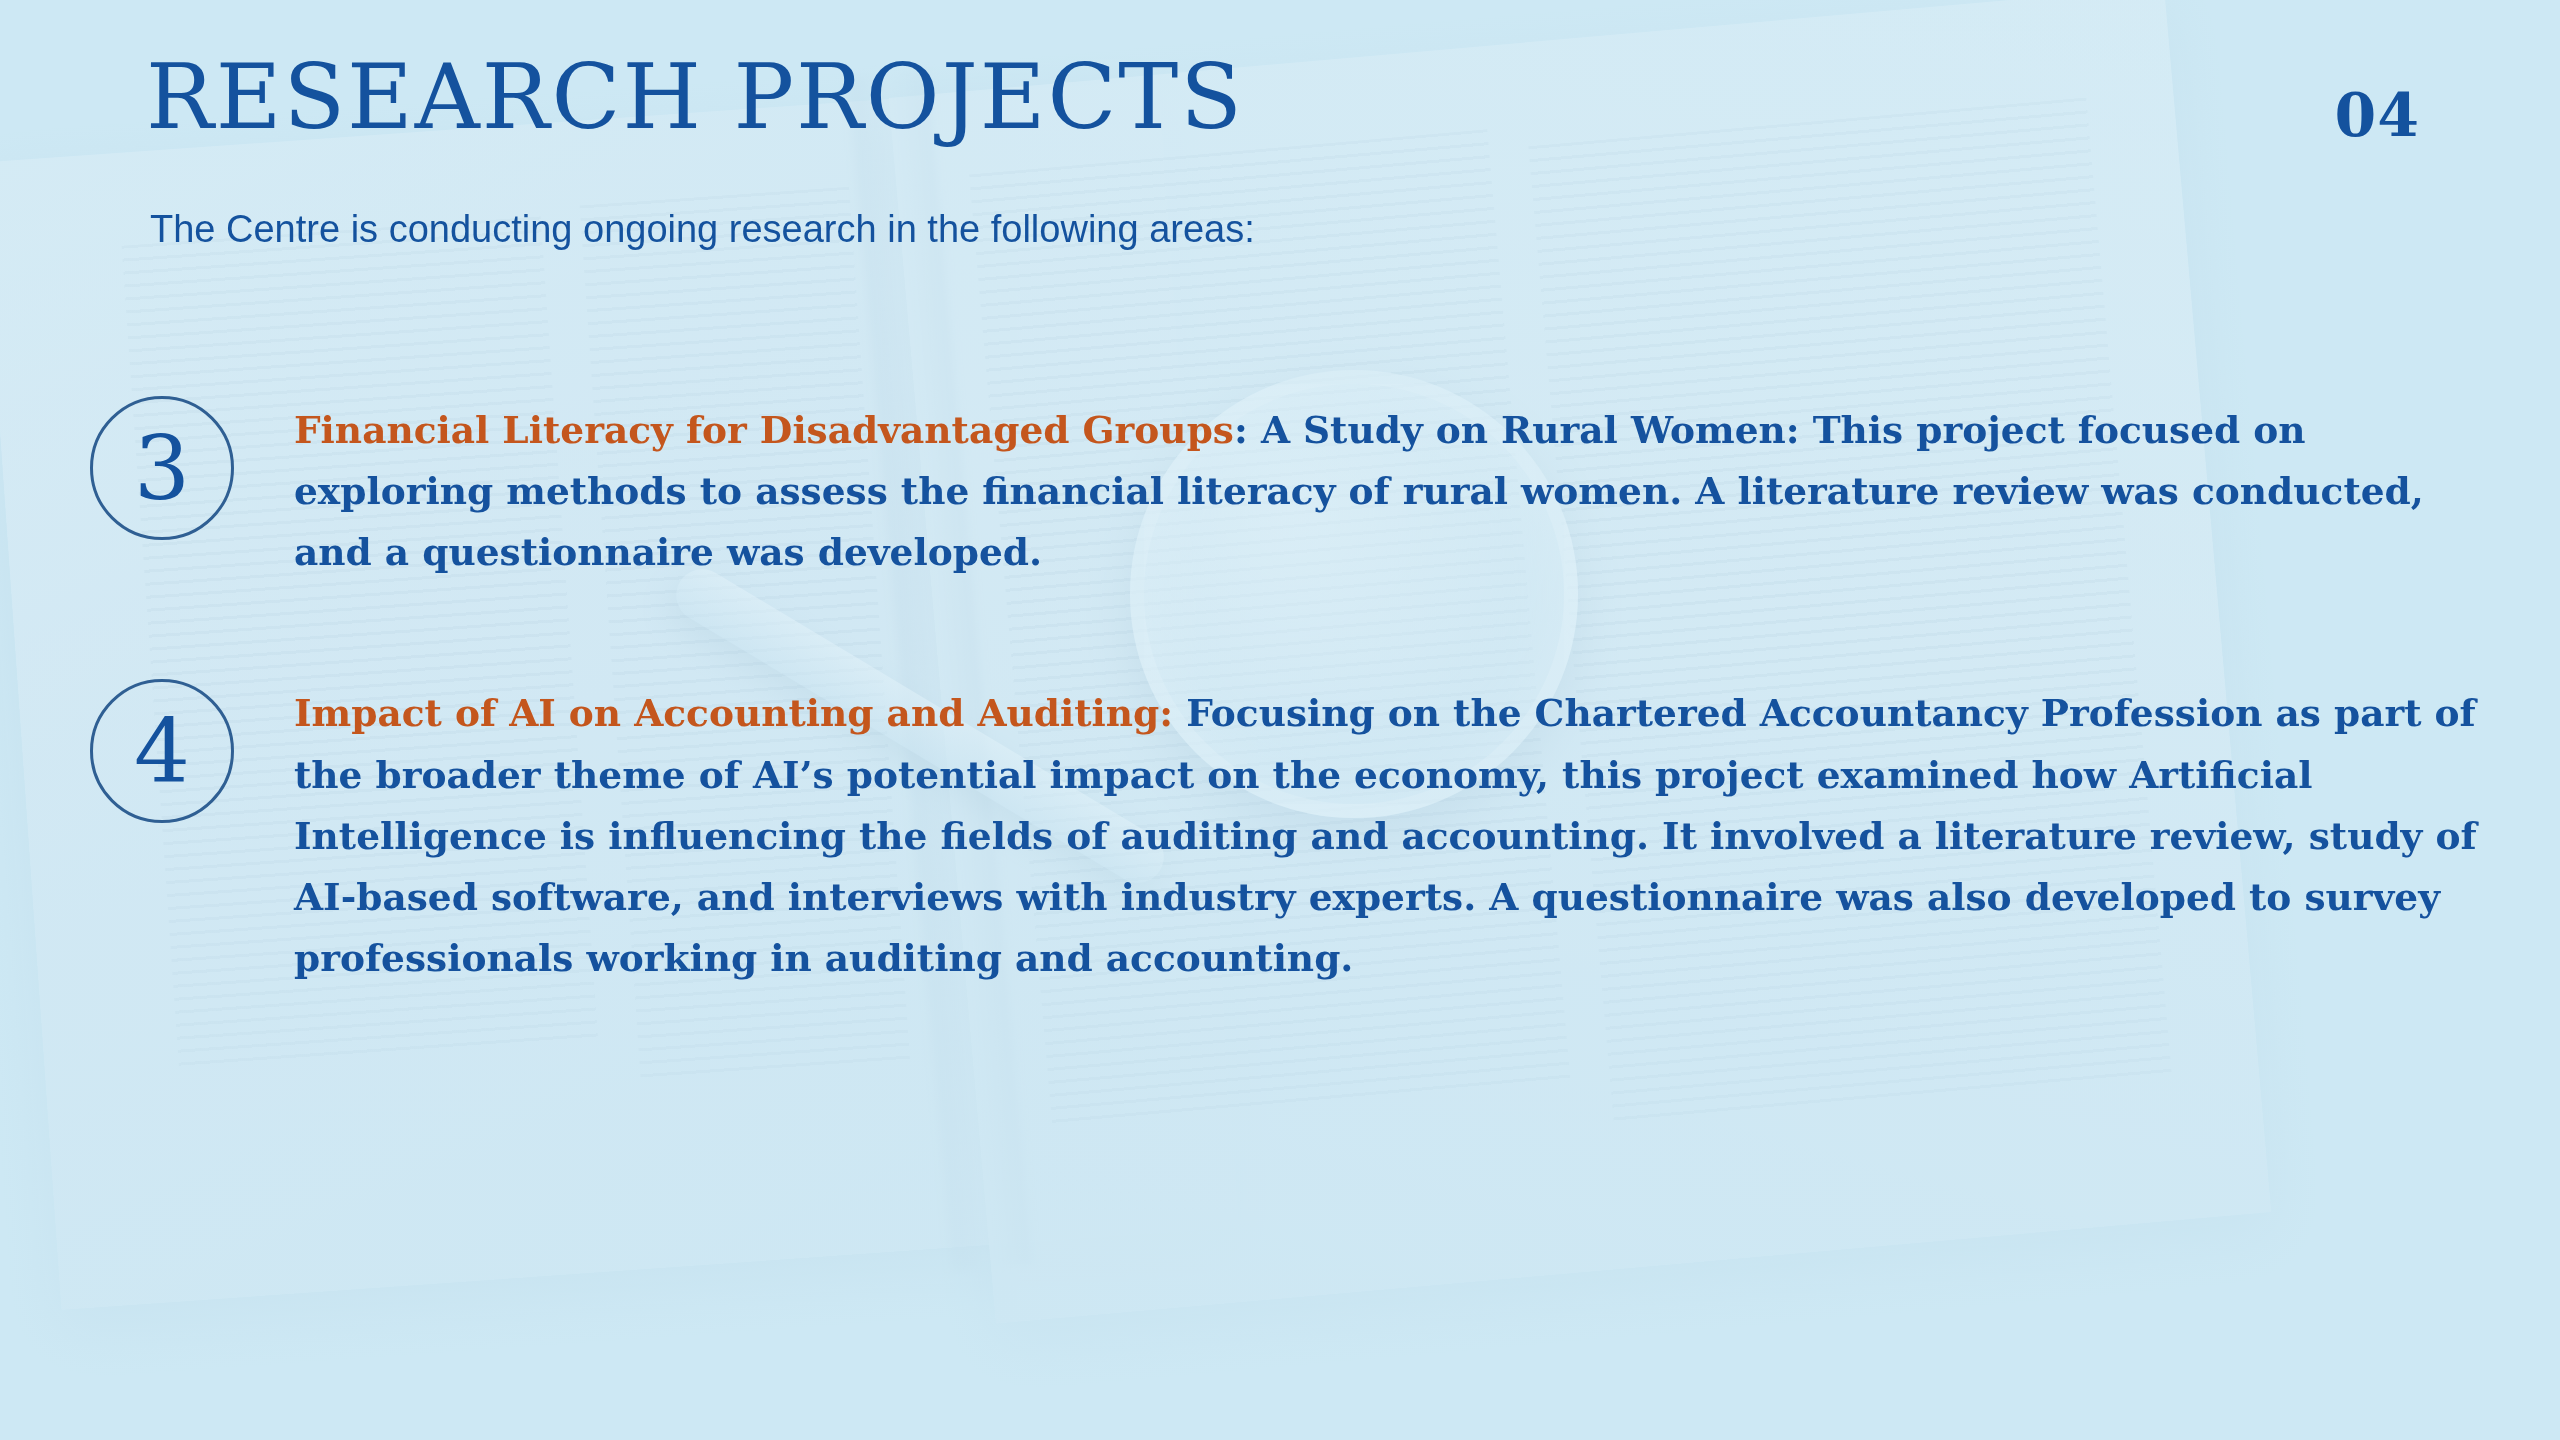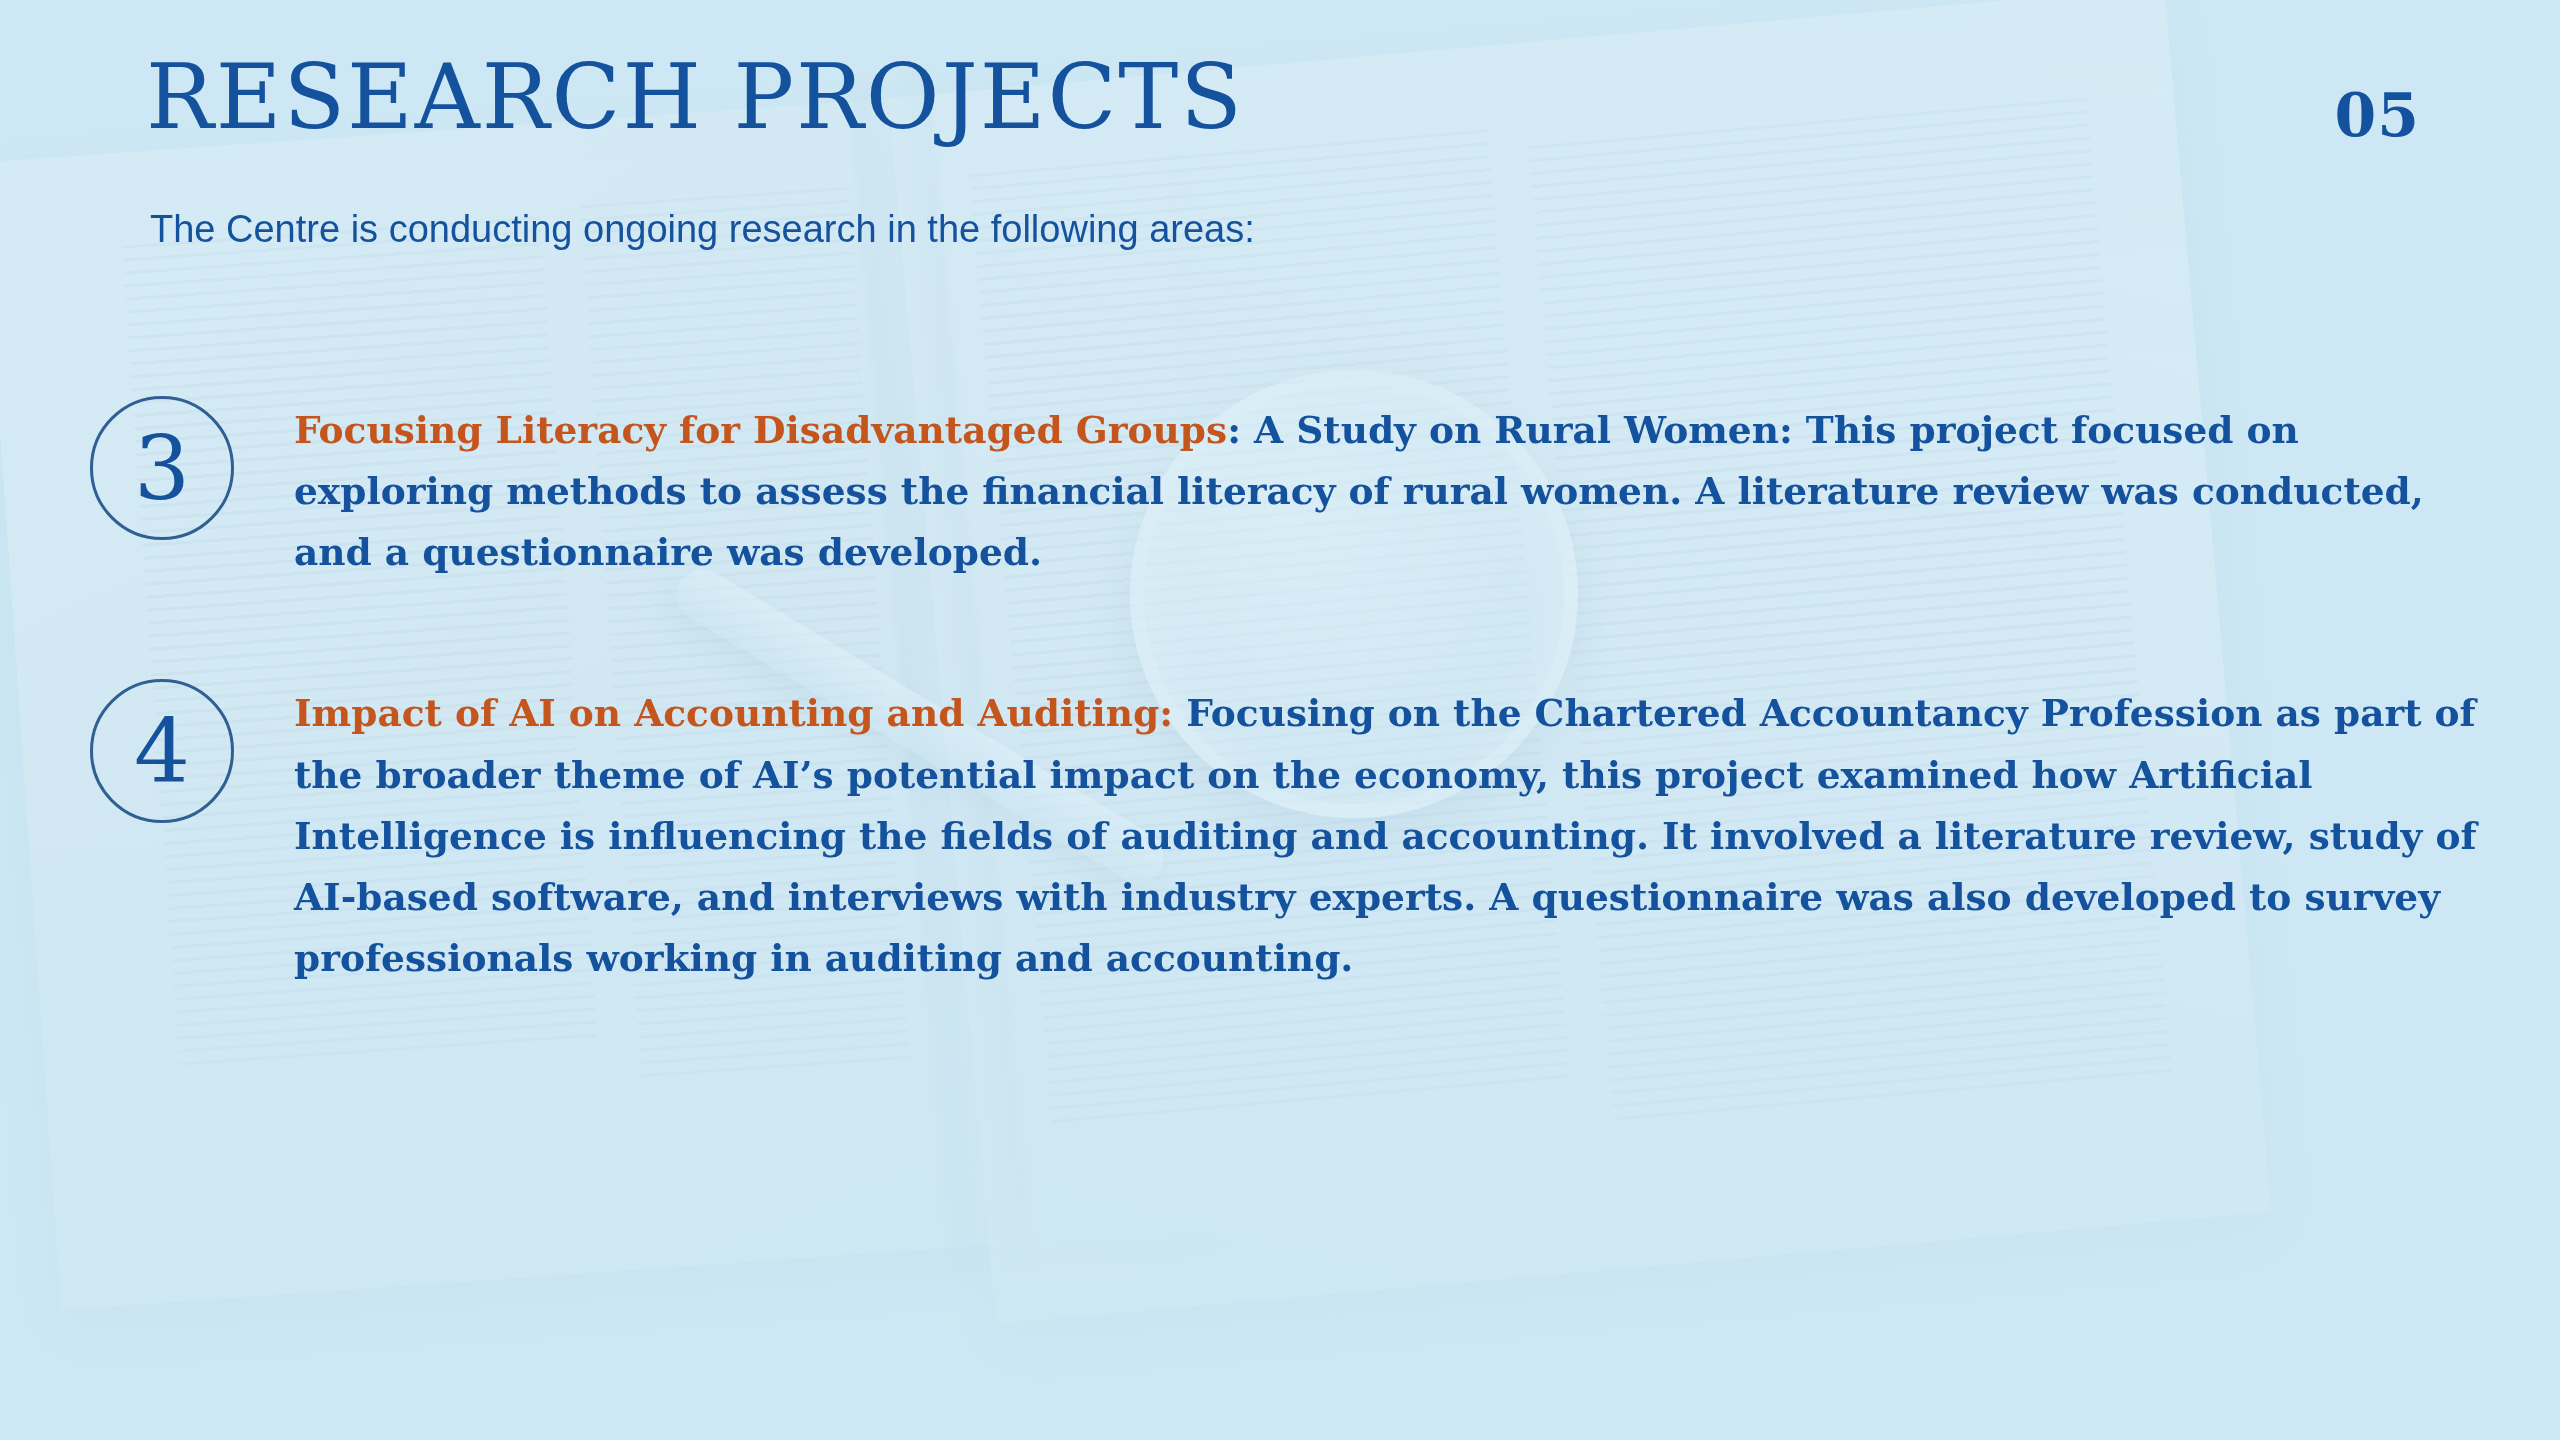--- a/index.html
+++ b/index.html
@@ -220,30 +220,30 @@
     <div class="textlines tl-d"></div>
     <div class="glass-handle"></div>
     <div class="glass-lens"></div>
     <div class="veil"></div>
   </div>
 
   <div class="content">
 
     <div class="slide-title">RESEARCH PROJECTS</div>
 
-    <div class="slide-number">05</div>
+    <div class="slide-number">04</div>
 
     <div class="subtitle">The Centre is conducting ongoing research in the following areas:</div>
 
     <div class="items">
 
       <div class="item item-1">
         <div class="bullet-circle">3</div>
         <div class="item-body">
-          <span class="lead">Focusing Literacy for Disadvantaged Groups</span><span>: A Study on Rural Women: This project focused on exploring methods to assess the financial literacy of rural women. A literature review was conducted, and a questionnaire was developed.</span>
+          <span class="lead">Financial Literacy for Disadvantaged Groups</span><span>: A Study on Rural Women: This project focused on exploring methods to assess the financial literacy of rural women. A literature review was conducted, and a questionnaire was developed.</span>
         </div>
       </div>
 
       <div class="item item-2">
         <div class="bullet-circle">4</div>
         <div class="item-body">
           <span class="lead">Impact of AI on Accounting and Auditing:</span><span> Focusing on the Chartered Accountancy Profession as part of the broader theme of AI’s potential impact on the economy, this project examined how Artificial Intelligence is influencing the fields of auditing and accounting. It involved a literature review, study of AI-based software, and interviews with industry experts. A questionnaire was also developed to survey professionals working in auditing and accounting.</span>
         </div>
       </div>
 

